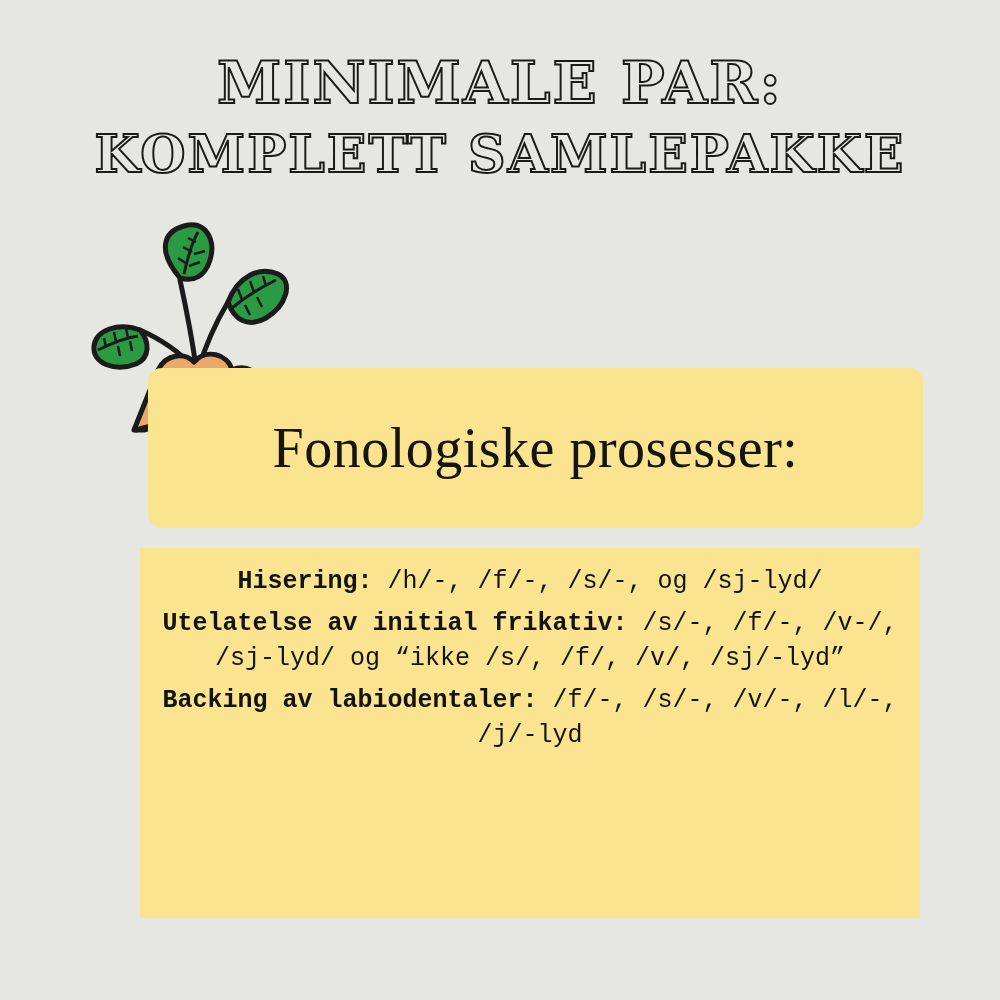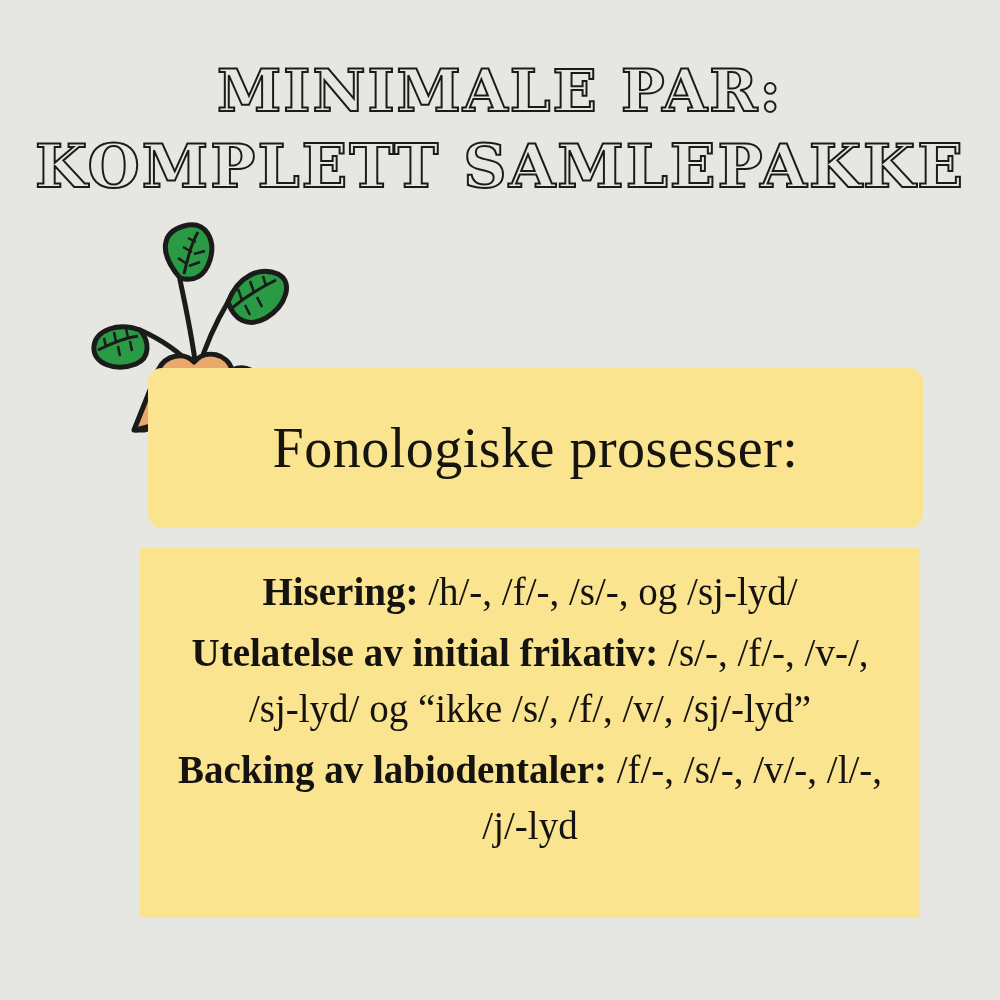--- a/index.html
+++ b/index.html
@@ -25,26 +25,26 @@
   }
   .title-line {
     font-family: "DejaVu Serif", serif;
     font-weight: 700;
     font-size: 58px;
     line-height: 1.0;
     letter-spacing: 2px;
     color: #e6e7e2;
     -webkit-text-stroke: 2px #1b1b1b;
     text-transform: uppercase;
-    margin: 12px;
+    margin: 4px;
     padding: 0 10px;
     white-space: nowrap;
   }
   .title-line.second {
-    font-size: 60px;
+    font-size: 52px;
     margin-top: 16px;
   }
 
   
   .plant {
     position: absolute;
     left: 88px;
     top: 218px;
     width: 230px;
     height: 230px;
@@ -76,22 +76,22 @@
     left: 140px;
     top: 548px;
     width: 780px;
     min-height: 370px;
     background: #fae490;
     padding: 16px 22px 22px 22px;
     box-sizing: border-box;
     text-align: center;
   }
   .entry {
-    font-family: Liberation Serif, serif;
-    font-size: 39px;
+    font-family: Liberation Mono, monospace;
+    font-size: 25px;
     line-height: 1.42;
     color: #14130f;
     margin: 0 0 6px 0;
   }
   .entry .lbl {
     font-weight: 700;
   }
   .entry .val {
     font-weight: 400;
   }

